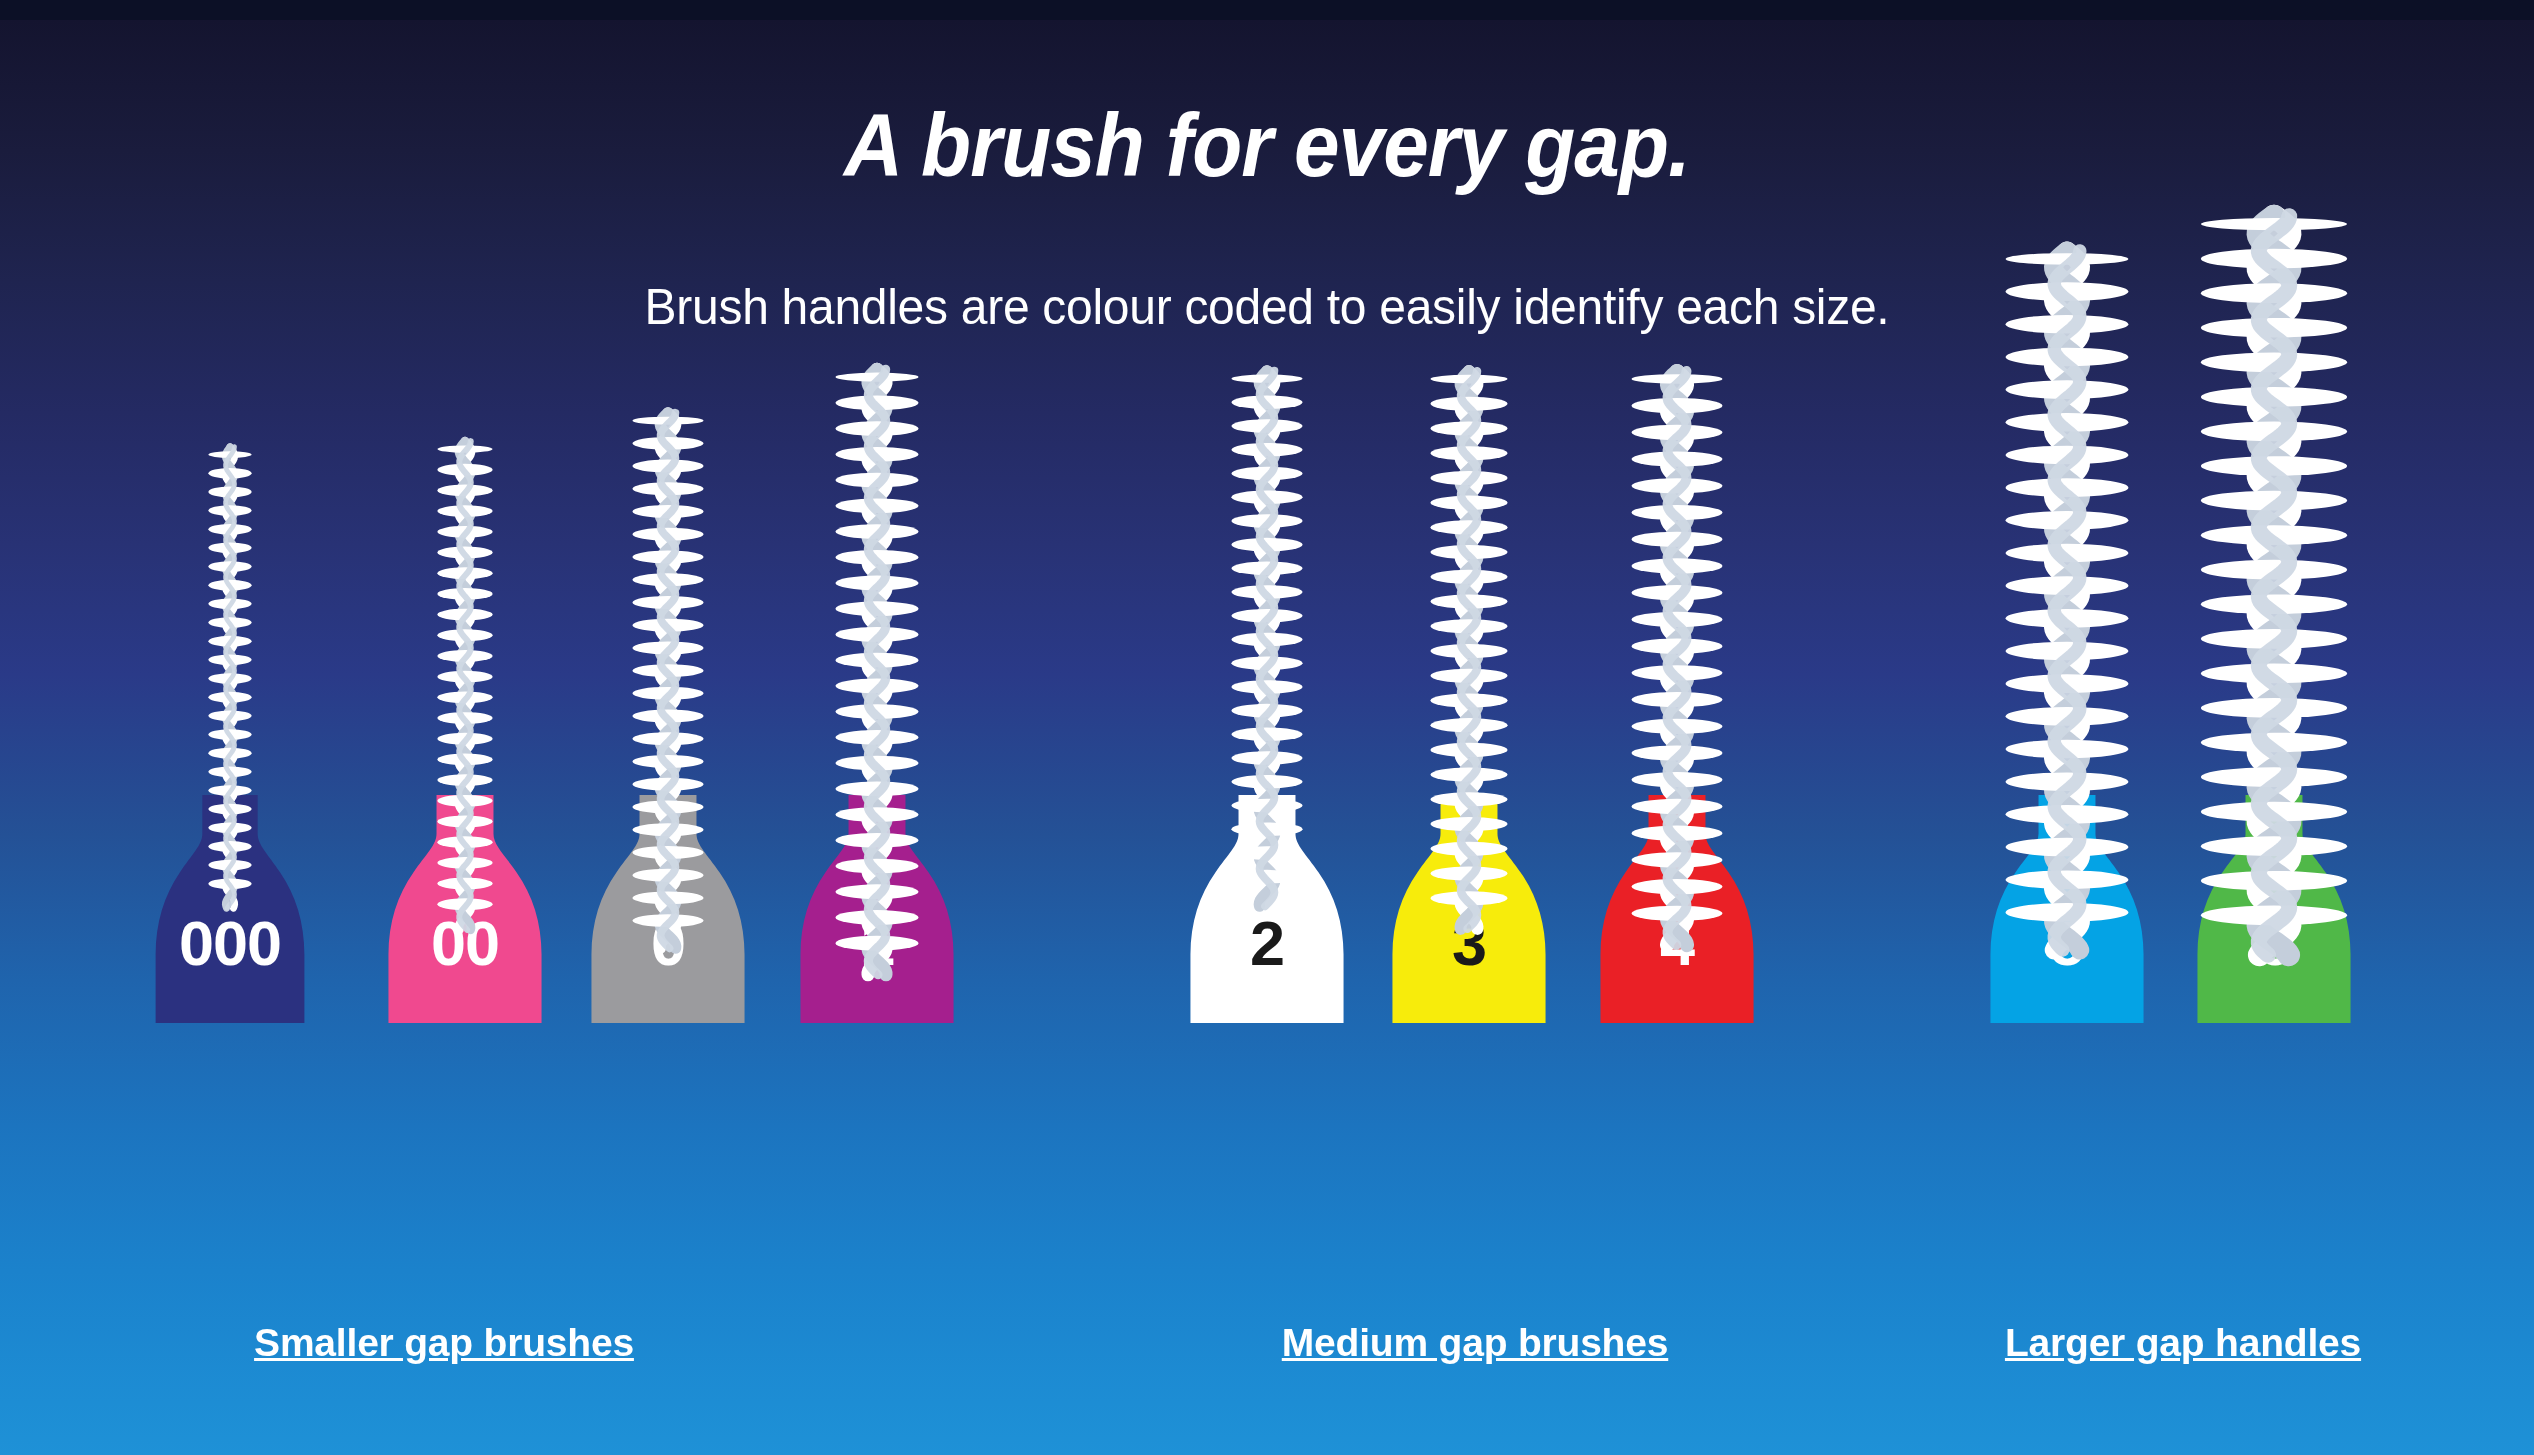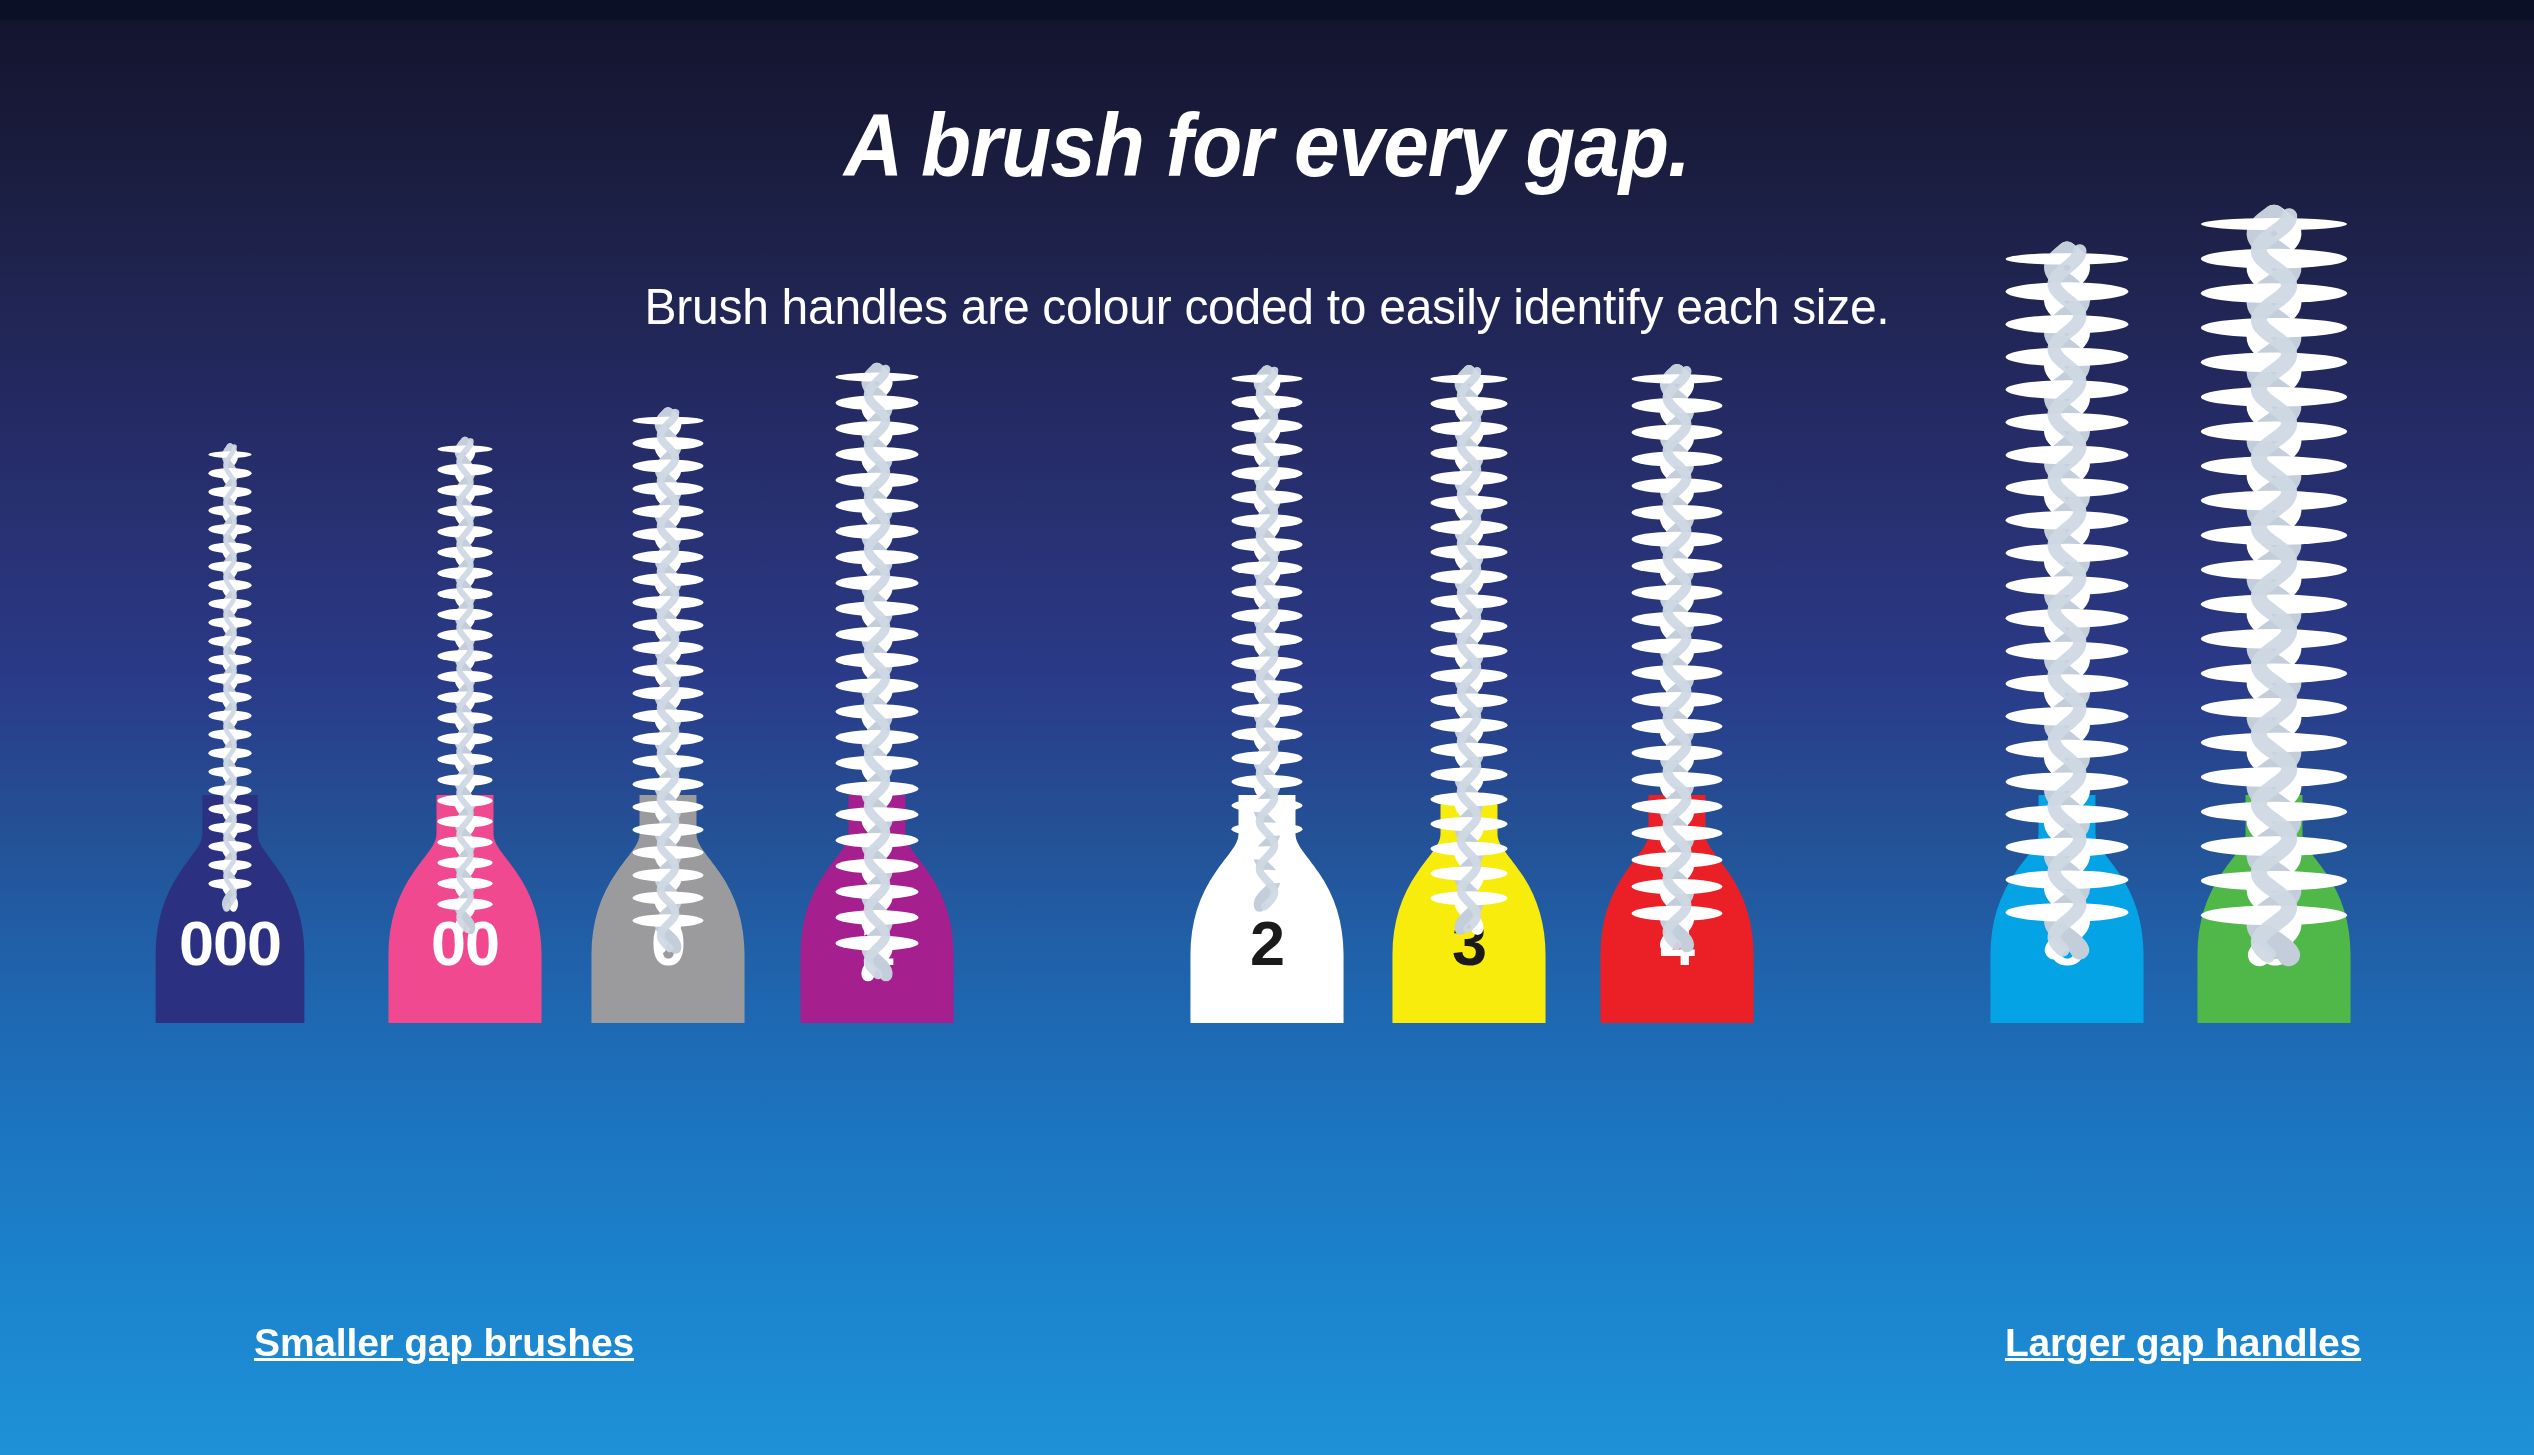--- a/index.html
+++ b/index.html
@@ -484,15 +484,16 @@
             <ellipse cx="80" cy="638.00" rx="74.00" ry="9.97" fill="#ffffff"></ellipse>
             <ellipse cx="80" cy="673.00" rx="74.00" ry="9.97" fill="#ffffff"></ellipse>
             <ellipse cx="80" cy="708.00" rx="74.00" ry="9.97" fill="#ffffff"></ellipse>
             <path d="M95.39,0 L95.14,2 L94.41,4 L93.21,6 L91.59,8 L89.60,10 L87.29,12 L84.76,14 L82.07,16 L79.31,18 L76.57,20 L73.95,22 L71.52,24 L69.36,26 L67.55,28 L66.13,30 L65.16,32 L64.67,34 L64.67,36 L65.16,38 L66.13,40 L67.55,42 L69.36,44 L71.52,46 L73.95,48 L76.57,50 L79.31,52 L82.07,54 L84.76,56 L87.29,58 L89.60,60 L91.59,62 L93.21,64 L94.41,66 L95.14,68 L95.39,70 L95.14,72 L94.41,74 L93.21,76 L91.59,78 L89.60,80 L87.29,82 L84.76,84 L82.07,86 L79.31,88 L76.57,90 L73.95,92 L71.52,94 L69.36,96 L67.55,98 L66.13,100 L65.16,102 L64.67,104 L64.67,106 L65.16,108 L66.13,110 L67.55,112 L69.36,114 L71.52,116 L73.95,118 L76.57,120 L79.31,122 L82.07,124 L84.76,126 L87.29,128 L89.60,130 L91.59,132 L93.21,134 L94.41,136 L95.14,138 L95.39,140 L95.14,142 L94.41,144 L93.21,146 L91.59,148 L89.60,150 L87.29,152 L84.76,154 L82.07,156 L79.31,158 L76.57,160 L73.95,162 L71.52,164 L69.36,166 L67.55,168 L66.13,170 L65.16,172 L64.67,174 L64.67,176 L65.16,178 L66.13,180 L67.55,182 L69.36,184 L71.52,186 L73.95,188 L76.57,190 L79.31,192 L82.07,194 L84.76,196 L87.29,198 L89.60,200 L91.59,202 L93.21,204 L94.41,206 L95.14,208 L95.39,210 L95.14,212 L94.41,214 L93.21,216 L91.59,218 L89.60,220 L87.29,222 L84.76,224 L82.07,226 L79.31,228 L76.57,230 L73.95,232 L71.52,234 L69.36,236 L67.55,238 L66.13,240 L65.16,242 L64.67,244 L64.67,246 L65.16,248 L66.13,250 L67.55,252 L69.36,254 L71.52,256 L73.95,258 L76.57,260 L79.31,262 L82.07,264 L84.76,266 L87.29,268 L89.60,270 L91.59,272 L93.21,274 L94.41,276 L95.14,278 L95.39,280 L95.14,282 L94.41,284 L93.21,286 L91.59,288 L89.60,290 L87.29,292 L84.76,294 L82.07,296 L79.31,298 L76.57,300 L73.95,302 L71.52,304 L69.36,306 L67.55,308 L66.13,310 L65.16,312 L64.67,314 L64.67,316 L65.16,318 L66.13,320 L67.55,322 L69.36,324 L71.52,326 L73.95,328 L76.57,330 L79.31,332 L82.07,334 L84.76,336 L87.29,338 L89.60,340 L91.59,342 L93.21,344 L94.41,346 L95.14,348 L95.39,350 L95.14,352 L94.41,354 L93.21,356 L91.59,358 L89.60,360 L87.29,362 L84.76,364 L82.07,366 L79.31,368 L76.57,370 L73.95,372 L71.52,374 L69.36,376 L67.55,378 L66.13,380 L65.16,382 L64.67,384 L64.67,386 L65.16,388 L66.13,390 L67.55,392 L69.36,394 L71.52,396 L73.95,398 L76.57,400 L79.31,402 L82.07,404 L84.76,406 L87.29,408 L89.60,410 L91.59,412 L93.21,414 L94.41,416 L95.14,418 L95.39,420 L95.14,422 L94.41,424 L93.21,426 L91.59,428 L89.60,430 L87.29,432 L84.76,434 L82.07,436 L79.31,438 L76.57,440 L73.95,442 L71.52,444 L69.36,446 L67.55,448 L66.13,450 L65.16,452 L64.67,454 L64.67,456 L65.16,458 L66.13,460 L67.55,462 L69.36,464 L71.52,466 L73.95,468 L76.57,470 L79.31,472 L82.07,474 L84.76,476 L87.29,478 L89.60,480 L91.59,482 L93.21,484 L94.41,486 L95.14,488 L95.39,490 L95.14,492 L94.41,494 L93.21,496 L91.59,498 L89.60,500 L87.29,502 L84.76,504 L82.07,506 L79.31,508 L76.57,510 L73.95,512 L71.52,514 L69.36,516 L67.55,518 L66.13,520 L65.16,522 L64.67,524 L64.67,526 L65.16,528 L66.13,530 L67.55,532 L69.36,534 L71.52,536 L73.95,538 L76.57,540 L79.31,542 L82.07,544 L84.76,546 L87.29,548 L89.60,550 L91.59,552 L93.21,554 L94.41,556 L95.14,558 L95.39,560 L95.14,562 L94.41,564 L93.21,566 L91.59,568 L89.60,570 L87.29,572 L84.76,574 L82.07,576 L79.31,578 L76.57,580 L73.95,582 L71.52,584 L69.36,586 L67.55,588 L66.13,590 L65.16,592 L64.67,594 L64.67,596 L65.16,598 L66.13,600 L67.55,602 L69.36,604 L71.52,606 L73.95,608 L76.57,610 L79.31,612 L82.07,614 L84.76,616 L87.29,618 L89.60,620 L91.59,622 L93.21,624 L94.41,626 L95.14,628 L95.39,630 L95.14,632 L94.41,634 L93.21,636 L91.59,638 L89.60,640 L87.29,642 L84.76,644 L82.07,646 L79.31,648 L76.57,650 L73.95,652 L71.52,654 L69.36,656 L67.55,658 L66.13,660 L65.16,662 L64.67,664 L64.67,666 L65.16,668 L66.13,670 L67.55,672 L69.36,674 L71.52,676 L73.95,678 L76.57,680 L79.31,682 L82.07,684 L84.76,686 L87.29,688 L89.60,690 L91.59,692 L93.21,694 L94.41,696 L95.14,698 L95.39,700 L95.14,702 L94.41,704 L93.21,706 L91.59,708 L89.60,710 L87.29,712 L84.76,714 L82.07,716 L79.31,718 L76.57,720 L73.95,722 L71.52,724 L69.36,726 L67.55,728 L66.13,730 L65.16,732 L64.67,734 L64.67,736 L65.16,738 L66.13,740 L67.55,742 L69.36,744 L71.52,746 L73.95,748 " fill="none" stroke="#cfd8e4" stroke-width="16.1616" stroke-linecap="round" opacity="0.95"></path>
           </svg>
         </div>
       </div>
     </div>
 
 <div class="group-label" style="left: 444px; top: 1303px;">Smaller gap brushes</div>
+    <div class="group-label" style="left: 1475px; top: 1303px;">Medium gap brushes</div>
     <div class="group-label" style="left: 2183px; top: 1303px;">Larger gap handles</div>
   </div>
 
 
 </body></html>

